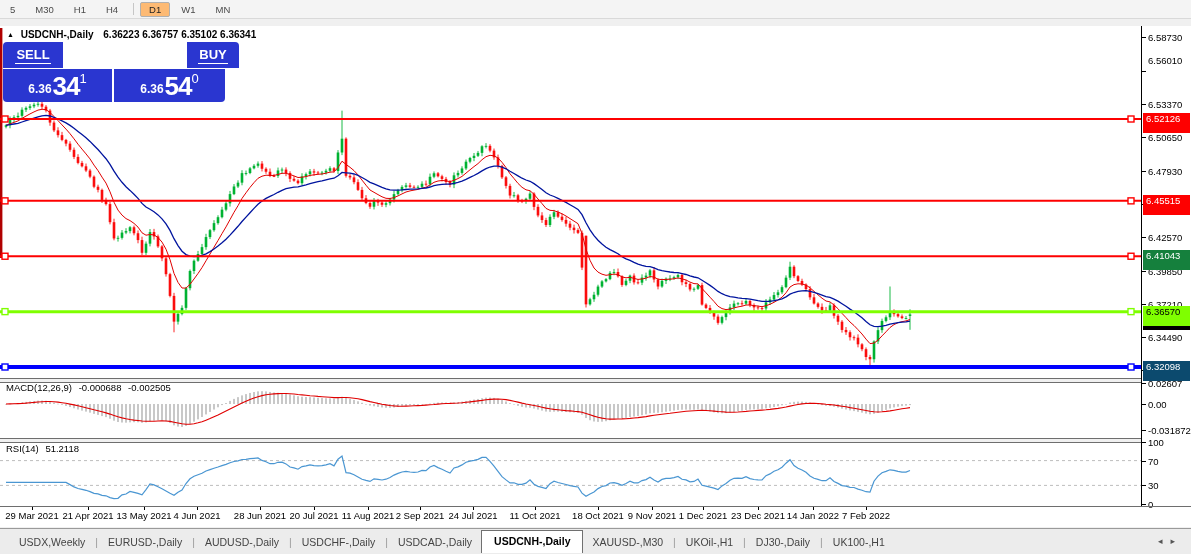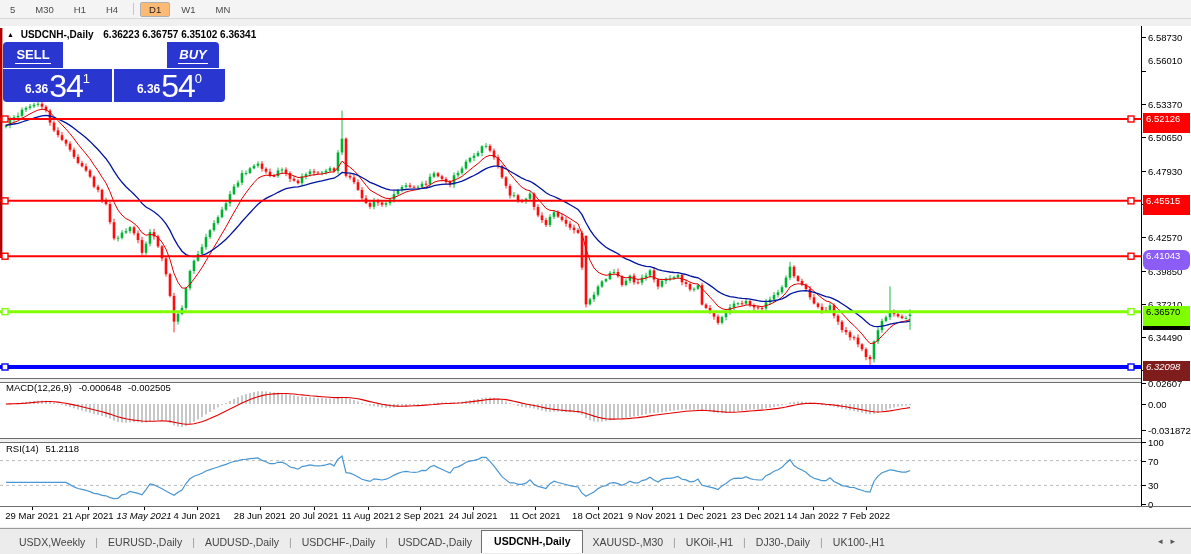--- a/index.html
+++ b/index.html
@@ -25,30 +25,30 @@
          padding-left:3px;box-sizing:border-box;white-space:nowrap;z-index:4;}
   .chart-title{position:absolute;left:7px;top:29px;z-index:6;font-size:10px;font-weight:700;color:#000;white-space:nowrap;}
   .chart-title .arrow{font-size:7px;margin-right:4px;position:relative;top:-1px;}
   .ind-label{position:absolute;left:6px;z-index:3;font-size:9.5px;color:#000;white-space:nowrap;}
   
   .trade-panel{position:absolute;left:3px;top:42px;width:222px;height:52px;z-index:5;}
   .tp-cell{position:absolute;background:#2a36d0;color:#fff;}
   .tp-btn{display:flex;align-items:center;justify-content:center;font-size:13px;font-weight:700;}
   .tp-btn span{border-bottom:1px solid #fff;padding:0 1px 1px;}
   .tp-sell-btn{left:0;top:0;width:60px;height:26px;border-radius:4px 0 0 0;}
-  .tp-buy-btn{left:164px;top:0;width:52px;height:26px;border-radius:0 4px 0 0;font-style:italic;}
+  .tp-buy-btn{left:184px;top:0;width:52px;height:26px;border-radius:0 4px 0 0;}
   .tp-vol{position:absolute;left:61px;top:0;width:108px;height:25px;background:#e8e8e8;
           border:1px solid #aaa;box-sizing:border-box;display:flex;align-items:stretch;}
   .tp-vol .spin{width:17px;display:flex;align-items:center;justify-content:center;
                 color:#2a36d0;font-size:6px;background:#f2f2f2;border:1px solid #bbb;box-sizing:border-box;}
   .tp-vol .val{flex:1;background:#fff;border:1px solid #bbb;box-sizing:border-box;
                font-size:12px;color:#222;display:flex;align-items:center;justify-content:flex-end;padding-right:4px;}
   .tp-price{display:flex;align-items:flex-end;justify-content:center;padding-bottom:3px;box-sizing:border-box;}
   .tp-price .small{font-size:12px;font-weight:700;margin:0 1px 3px 0;}
-  .tp-price .big{font-size:32px;font-weight:400;line-height:26px;letter-spacing:-1px;}
+  .tp-price .big{font-size:26px;font-weight:700;line-height:26px;letter-spacing:-1px;}
   .tp-price .sup{font-size:13px;font-weight:400;margin-bottom:13px;}
   .tp-sell-price{left:0;top:27px;width:109px;height:33px;border-radius:0 0 0 4px;}
   .tp-buy-price{left:111px;top:27px;width:111px;height:33px;border-radius:0 0 4px 0;}
   
   .date-row{position:absolute;left:0;top:507px;width:1191px;height:20px;background:#fff;padding-left:36px;}
   .date-label{position:absolute;top:3px;font-size:9.5px;color:#000;transform:translateX(-50%);white-space:nowrap;}
   .date-tick{position:absolute;top:0;width:1px;height:3px;background:#000;}
   
   .tab-bar{position:absolute;left:0;top:528px;width:1191px;height:26px;background:#ececec;
            border-top:1px solid #9a9a9a;display:flex;align-items:center;font-size:10.5px;color:#444;}
@@ -790,21 +790,21 @@
 <div style="position:absolute;left:0;top:506px;width:1191px;height:1px;background:#6e6e6e;z-index:3"></div>
 
 <div class="chart-title">
   <span class="arrow">▲</span>
   <span>USDCNH-,Daily</span>
   <span style="margin-left:7px;font-weight:700">6.36223 6.36757 6.35102 6.36341</span>
 </div>
 
 <div class="ind-label" style="top:382px">
   <span>MACD(12,26,9)</span>
-  <span style="margin-left:4px">-0.000648</span>
+  <span style="margin-left:4px">-0.000688</span>
   <span style="margin-left:4px">-0.002505</span>
 </div>
 <div class="ind-label" style="top:443px">
   <span>RSI(14)</span>
   <span style="margin-left:4px">51.2118</span>
 </div>
 
 <div class="trade-panel">
   <div class="tp-cell tp-btn tp-sell-btn">
     <span>SELL</span>
@@ -857,32 +857,32 @@
     <div class="axis-label" style="top: 411px;">100</div>
     <div class="axis-tick" style="top: 434.6px;"></div>
     <div class="axis-label" style="top: 429.6px;">70</div>
     <div class="axis-tick" style="top: 459.4px;"></div>
     <div class="axis-label" style="top: 454.4px;">30</div>
     <div class="axis-tick" style="top: 478px;"></div>
     <div class="axis-label" style="top: 473px;">0</div>
     <div class="badge" style="top: 284.466px; background: rgb(0, 0, 0); color: rgb(255, 255, 255);">6.36341</div>
     <div class="badge" style="top: 87px; background: rgb(254, 0, 0); color: rgb(255, 255, 255);">6.52126</div>
     <div class="badge" style="top: 168.864px; background: rgb(254, 0, 0); color: rgb(255, 255, 255);">6.45515</div>
-    <div class="badge" style="top: 224.241px; background: #8b5cf6; color: rgb(255, 255, 255); border-radius: 6px;">6.41043</div>
+    <div class="badge" style="top: 224.241px; background: #15803d; color: rgb(255, 255, 255);">6.41043</div>
     <div class="badge" style="top: 279.63px; background: rgb(127, 255, 0); color: rgb(0, 0, 0);">6.36570</div>
-    <div class="badge" style="top: 335.007px; background: #7f1d1d; color: rgb(255, 255, 255); font-style: italic;">6.32098</div>
+    <div class="badge" style="top: 335.007px; background: #0c4a6e; color: rgb(255, 255, 255);">6.32098</div>
   </div>
 
 <div class="date-row" id="date-row">
     <div class="date-tick" style="left: 32px;"></div>
     <div class="date-label" style="left: 32px;">29 Mar 2021</div>
     <div class="date-tick" style="left: 88px;"></div>
     <div class="date-label" style="left: 88px;">21 Apr 2021</div>
     <div class="date-tick" style="left: 144px;"></div>
-    <div class="date-label" style="left: 144px; font-style: italic;">13 May 2021</div>
+    <div class="date-label" style="left: 144px;">13 May 2021</div>
     <div class="date-tick" style="left: 197px;"></div>
     <div class="date-label" style="left: 197px;">4 Jun 2021</div>
     <div class="date-tick" style="left: 260px;"></div>
     <div class="date-label" style="left: 260px;">28 Jun 2021</div>
     <div class="date-tick" style="left: 314px;"></div>
     <div class="date-label" style="left: 314px;">20 Jul 2021</div>
     <div class="date-tick" style="left: 368px;"></div>
     <div class="date-label" style="left: 368px;">11 Aug 2021</div>
     <div class="date-tick" style="left: 420px;"></div>
     <div class="date-label" style="left: 420px;">2 Sep 2021</div>

